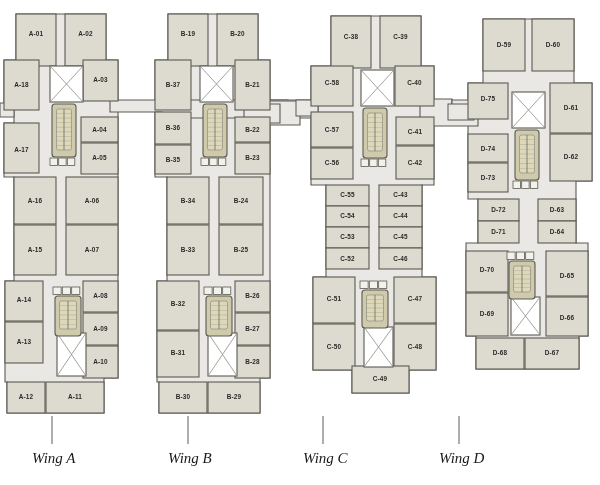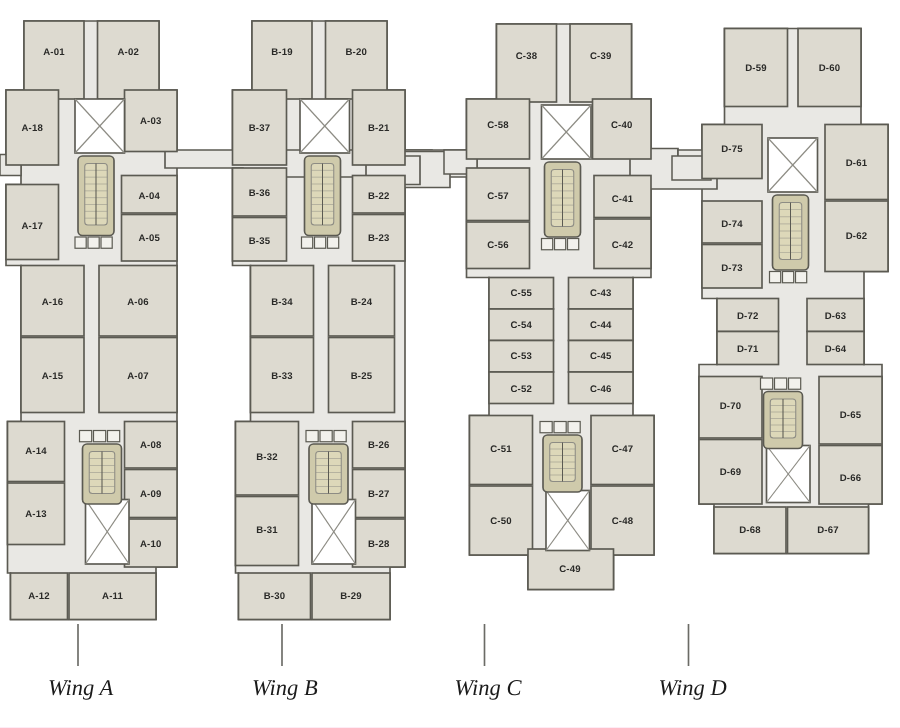--- a/index.html
+++ b/index.html
@@ -1,18 +1,18 @@
 <!DOCTYPE html>
 <html><head>
 <meta charset="utf-8">
 <style>
   html,body{margin:0;padding:0;background:#ffffff;}
   body{width:600px;height:485px;overflow:hidden;
        font-family:"Liberation Sans", sans-serif;}
-  #plan{position:relative;width:600px;height:485px;background:#f9a8d4;}
+  #plan{position:relative;width:600px;height:485px;background:#737373;}
   svg{display:block;}
   .wing-label{font-family:"Liberation Serif", serif;font-style:italic;
               font-size:15px;fill:#1a1a1a;}
   .room-label{font-family:"Liberation Sans", sans-serif;font-size:6.4px;
               font-weight:bold;fill:#2a2a28;letter-spacing:.1px;}
 </style>
 </head>
 <body>
 
 <div id="plan">

